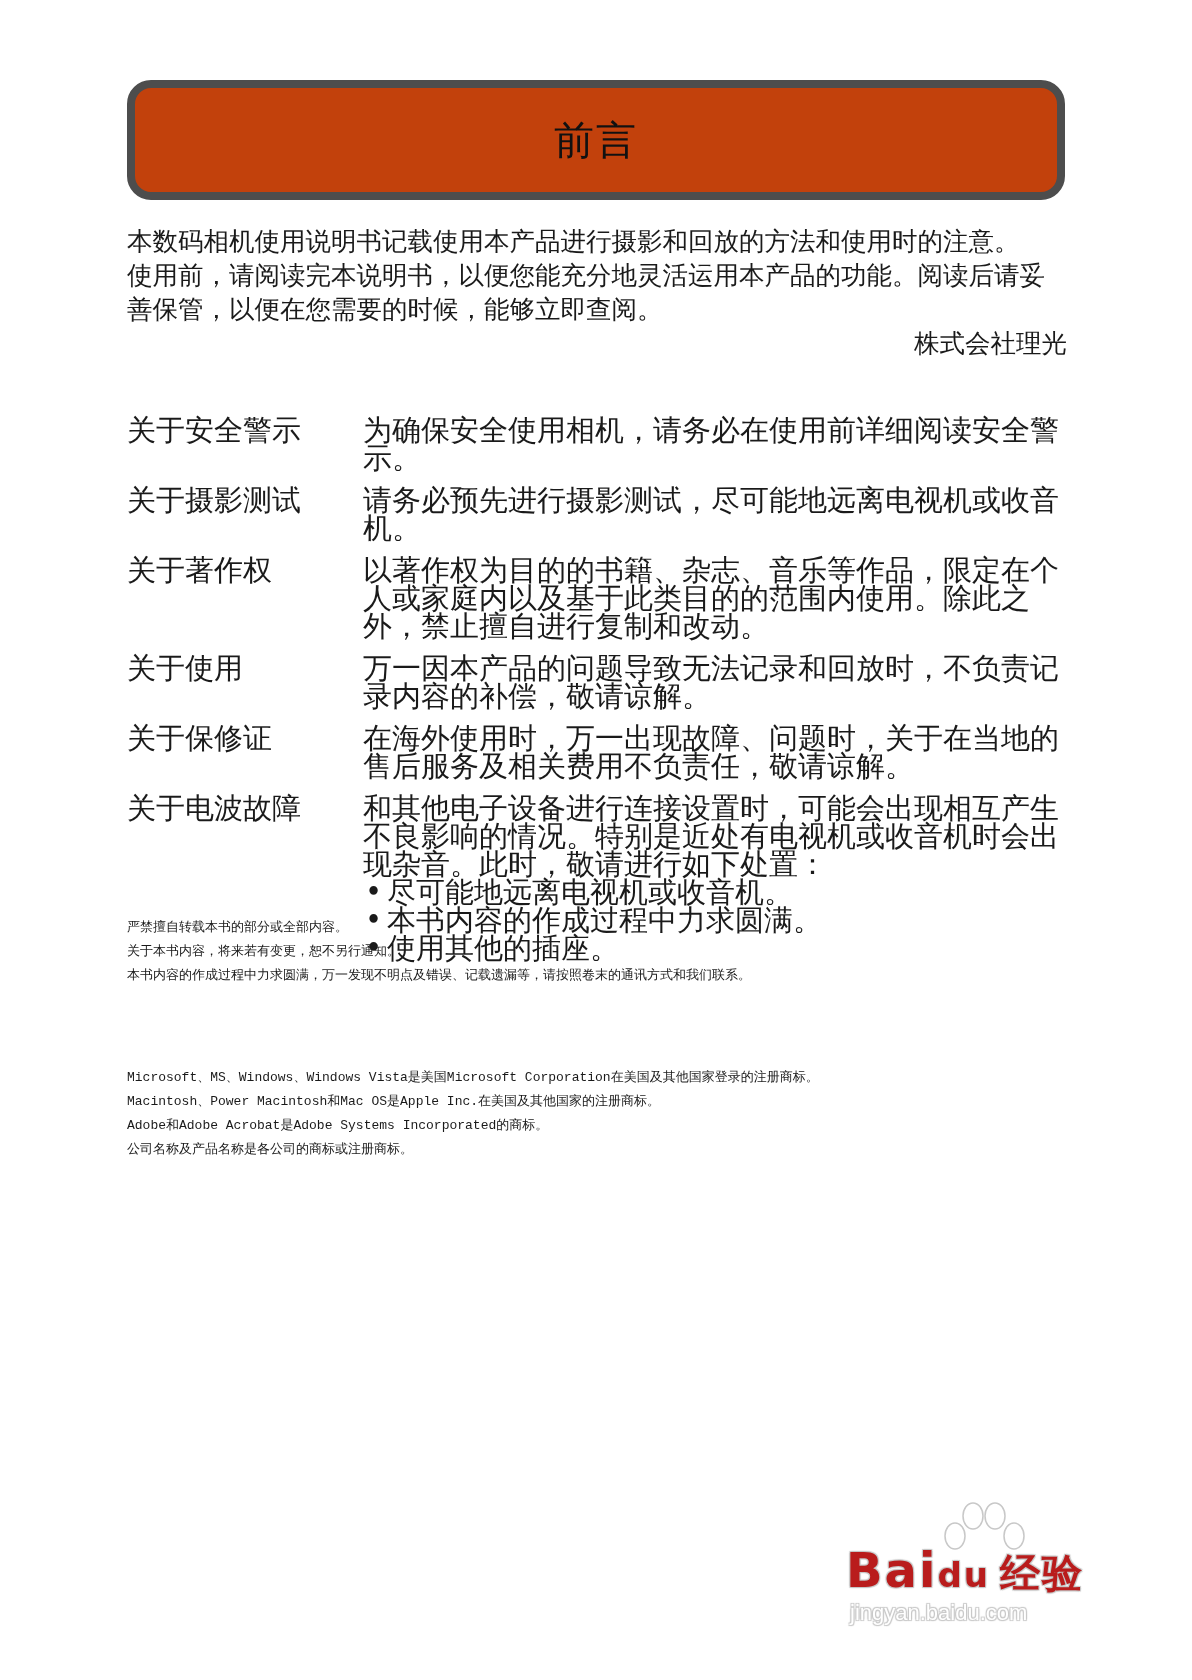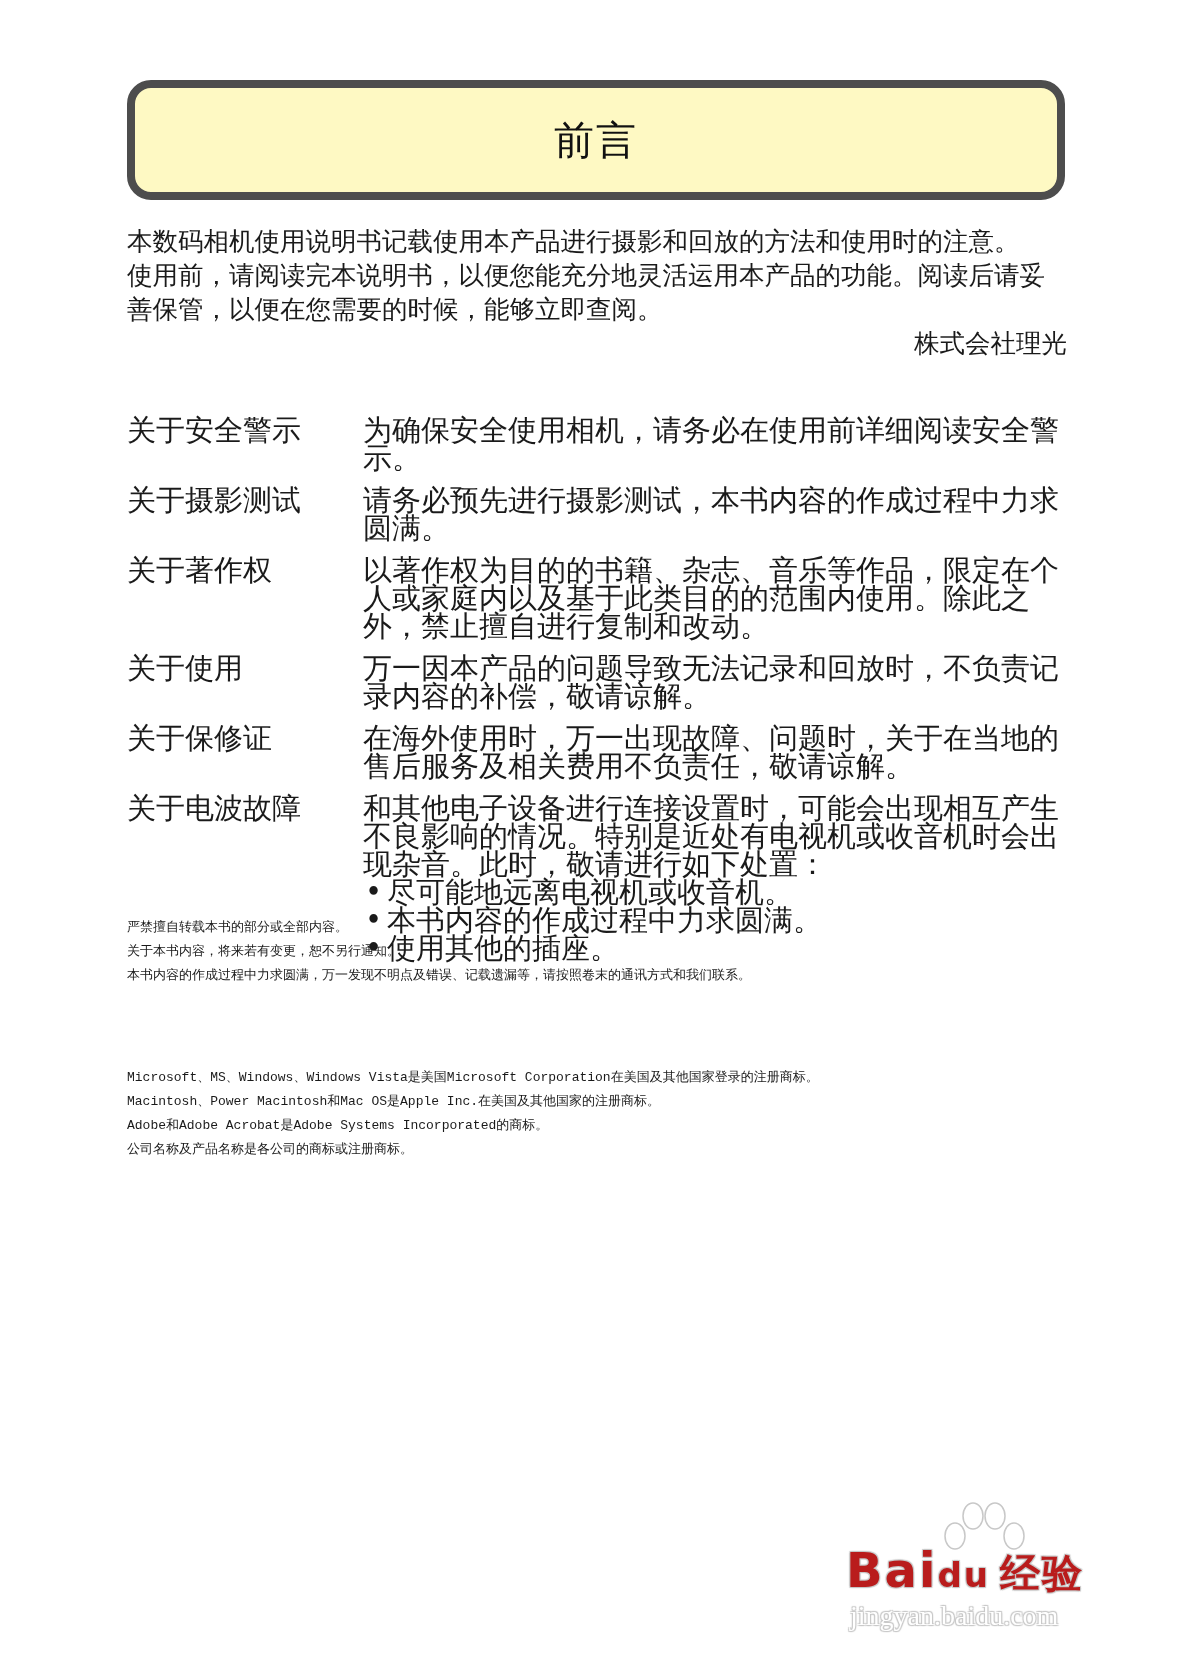--- a/index.html
+++ b/index.html
@@ -12,21 +12,21 @@
       color: #1a1a1a;
       font-family: "DejaVu Sans", "Liberation Sans", sans-serif;
     }
     .page { position: absolute; left: 0; top: 0; width: 1192px; height: 1680px; }
 
     .title-box {
       position: absolute;
       left: 127px; top: 80px;
       width: 938px; height: 120px;
       box-sizing: border-box;
-      background: #fef9c3;
+      background: #c2410c;
       border: 8px solid #4d4d4d;
       border-radius: 24px;
       display: flex; align-items: center; justify-content: center;
     }
     .title-box .title {
       font-size: 40px;
       color: #111;
       letter-spacing: 2px;
     }
 
@@ -80,22 +80,22 @@
       font-family: "DejaVu Sans", sans-serif;
       font-weight: bold;
       font-size: 48px;
       letter-spacing: 2px;
       color: #b91c1c;
       text-shadow: 0 0 1px #bbb, 1px 1px 1px #c8c8c8, -1px -1px 1px #c8c8c8, 1px -1px 1px #c8c8c8, -1px 1px 1px #c8c8c8;
     }
     .watermark .paw { position: absolute; left: 95px; top: 0; }
     .watermark .url {
       position: absolute; left: 4px; top: 98px;
-      font-family: Liberation Serif, serif;
-      font-size: 28px;
+      font-family: Liberation Sans, sans-serif;
+      font-size: 22px;
       color: #fff;
       text-shadow: 1px 1px 1px #c8c8c8, -1px -1px 1px #c8c8c8, 1px -1px 1px #c8c8c8, -1px 1px 1px #c8c8c8;
     }
   </style>
 </head>
 <body>
 
 <div class="page">
 
   <div class="title-box">
@@ -108,21 +108,21 @@
     <p class="signature">株式会社理光</p>
   </div>
 
   <div class="notes">
     <div class="note-row">
       <div class="label">关于安全警示</div>
       <div class="value">为确保安全使用相机，请务必在使用前详细阅读安全警示。</div>
     </div>
     <div class="note-row">
       <div class="label">关于摄影测试</div>
-      <div class="value">请务必预先进行摄影测试，本书内容的作成过程中力求圆满。</div>
+      <div class="value">请务必预先进行摄影测试，尽可能地远离电视机或收音机。</div>
     </div>
     <div class="note-row">
       <div class="label">关于著作权</div>
       <div class="value">以著作权为目的的书籍、杂志、音乐等作品，限定在个人或家庭内以及基于此类目的的范围内使用。除此之外，禁止擅自进行复制和改动。</div>
     </div>
     <div class="note-row">
       <div class="label">关于使用</div>
       <div class="value">万一因本产品的问题导致无法记录和回放时，不负责记录内容的补偿，敬请谅解。</div>
     </div>
     <div class="note-row">

